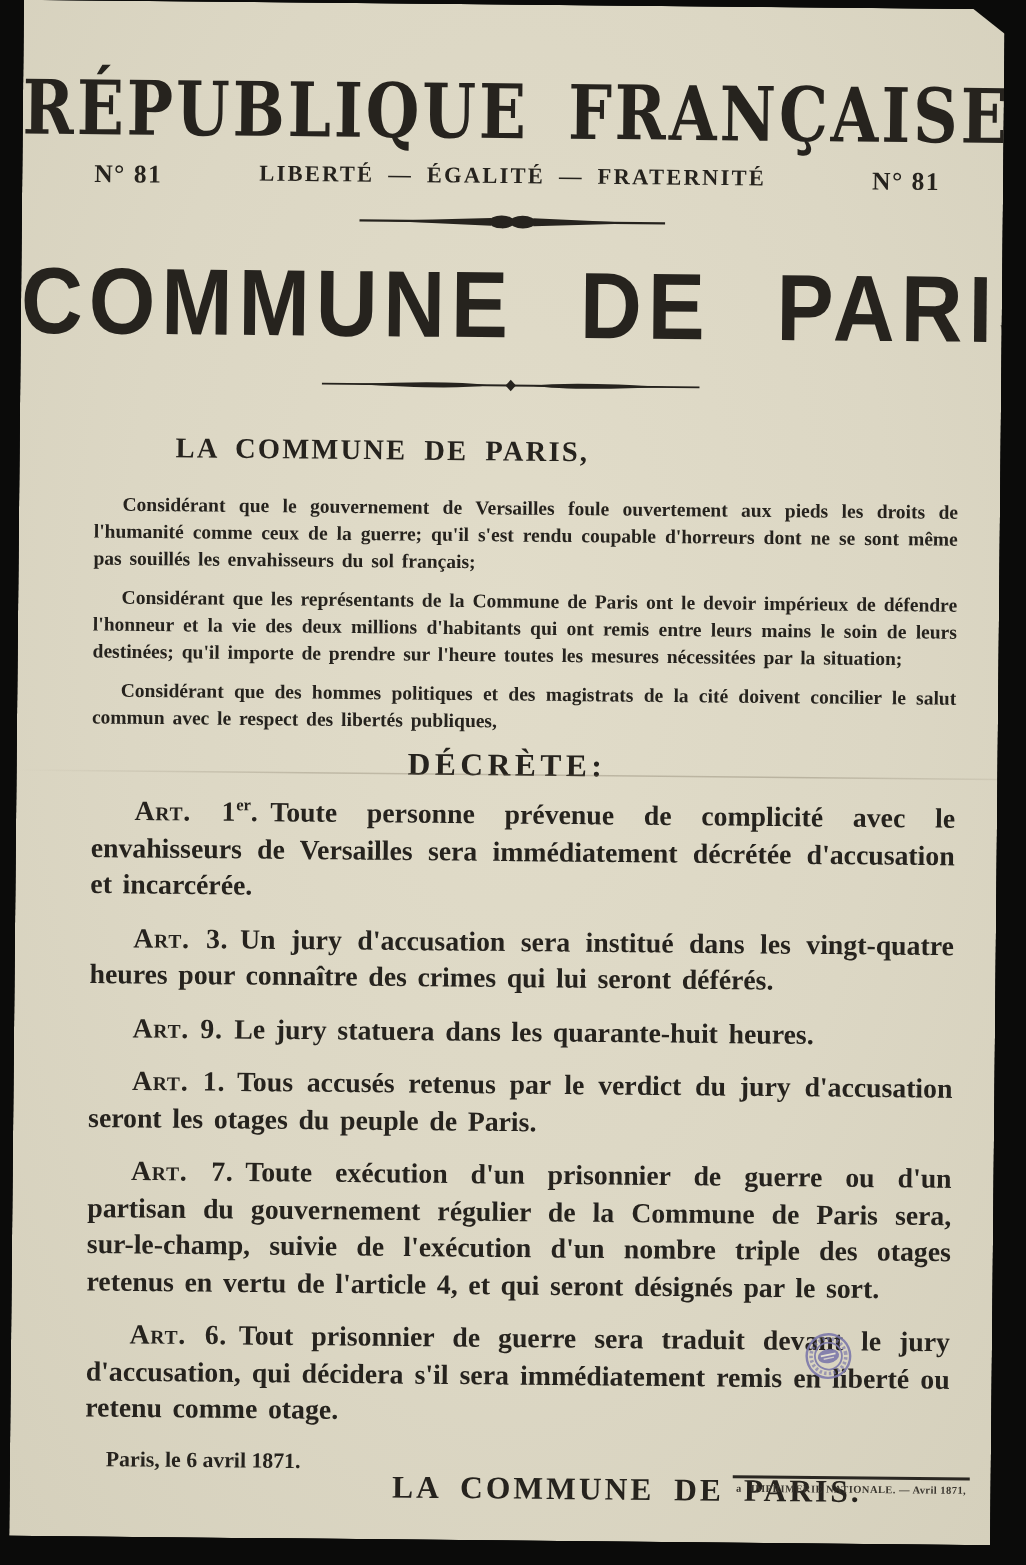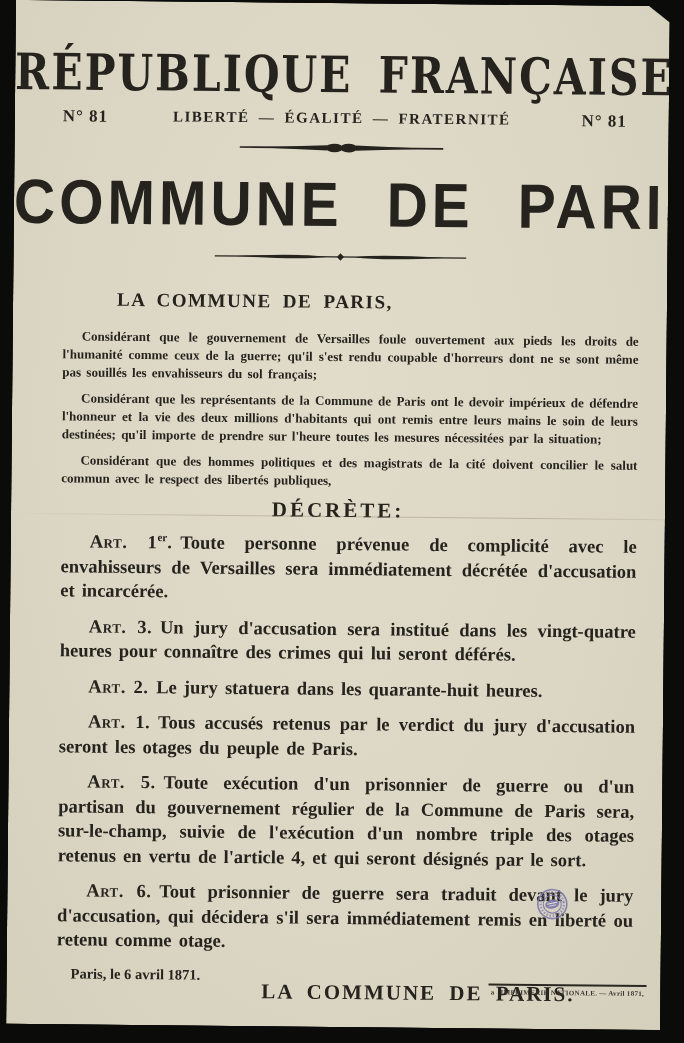--- a/index.html
+++ b/index.html
@@ -205,27 +205,27 @@
   <div class="decree-heading">DÉCRÈTE:</div>
 
   <section class="articles">
     <p>
       <span class="art-label"><span class="sc">Art. 1</span><sup>er</sup><span>.</span></span><span class="art-text">Toute personne prévenue de complicité avec le envahisseurs de Versailles sera immédiatement décrétée d'accusation et incarcérée.</span>
     </p>
     <p>
       <span class="art-label"><span class="sc">Art. 3</span><sup></sup><span>.</span></span><span class="art-text">Un jury d'accusation sera institué dans les vingt-quatre heures pour connaître des crimes qui lui seront déférés.</span>
     </p>
     <p>
-      <span class="art-label"><span class="sc">Art. 2</span><sup></sup><span>.</span></span><span class="art-text">Le jury statuera dans les quarante-huit heures.</span>
+      <span class="art-label"><span class="sc">Art. 9</span><sup></sup><span>.</span></span><span class="art-text">Le jury statuera dans les quarante-huit heures.</span>
     </p>
     <p>
       <span class="art-label"><span class="sc">Art. 1</span><sup></sup><span>.</span></span><span class="art-text">Tous accusés retenus par le verdict du jury d'accusation seront les otages du peuple de Paris.</span>
     </p>
     <p>
-      <span class="art-label"><span class="sc">Art. 5</span><sup></sup><span>.</span></span><span class="art-text">Toute exécution d'un prisonnier de guerre ou d'un partisan du gouvernement régulier de la Commune de Paris sera, sur-le-champ, suivie de l'exécution d'un nombre triple des otages retenus en vertu de l'article 4, et qui seront désignés par le sort.</span>
+      <span class="art-label"><span class="sc">Art. 7</span><sup></sup><span>.</span></span><span class="art-text">Toute exécution d'un prisonnier de guerre ou d'un partisan du gouvernement régulier de la Commune de Paris sera, sur-le-champ, suivie de l'exécution d'un nombre triple des otages retenus en vertu de l'article 4, et qui seront désignés par le sort.</span>
     </p>
     <p>
       <span class="art-label"><span class="sc">Art. 6</span><sup></sup><span>.</span></span><span class="art-text">Tout prisonnier de guerre sera traduit devant le jury d'accusation, qui décidera s'il sera immédiatement remis en liberté ou retenu comme otage.</span>
     </p>
   </section>
 
   <div class="close-row">
     <span class="dateline">Paris, le 6 avril 1871.</span>
     <span class="signature">LA COMMUNE DE PARIS.</span>
   </div>

